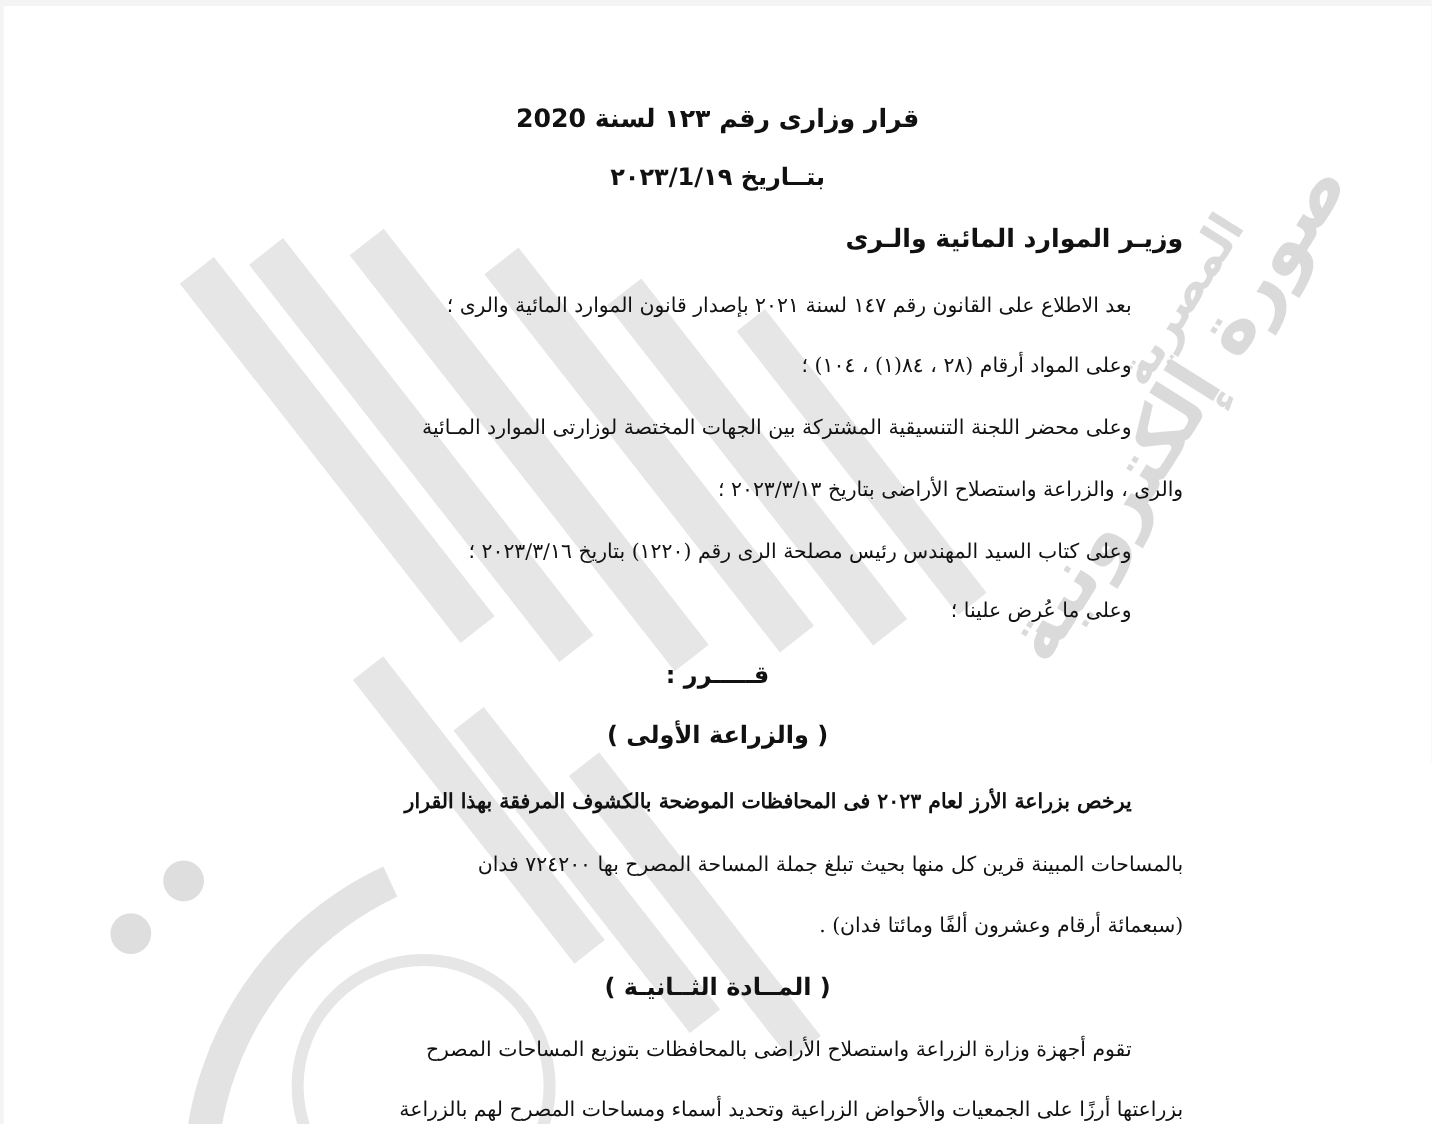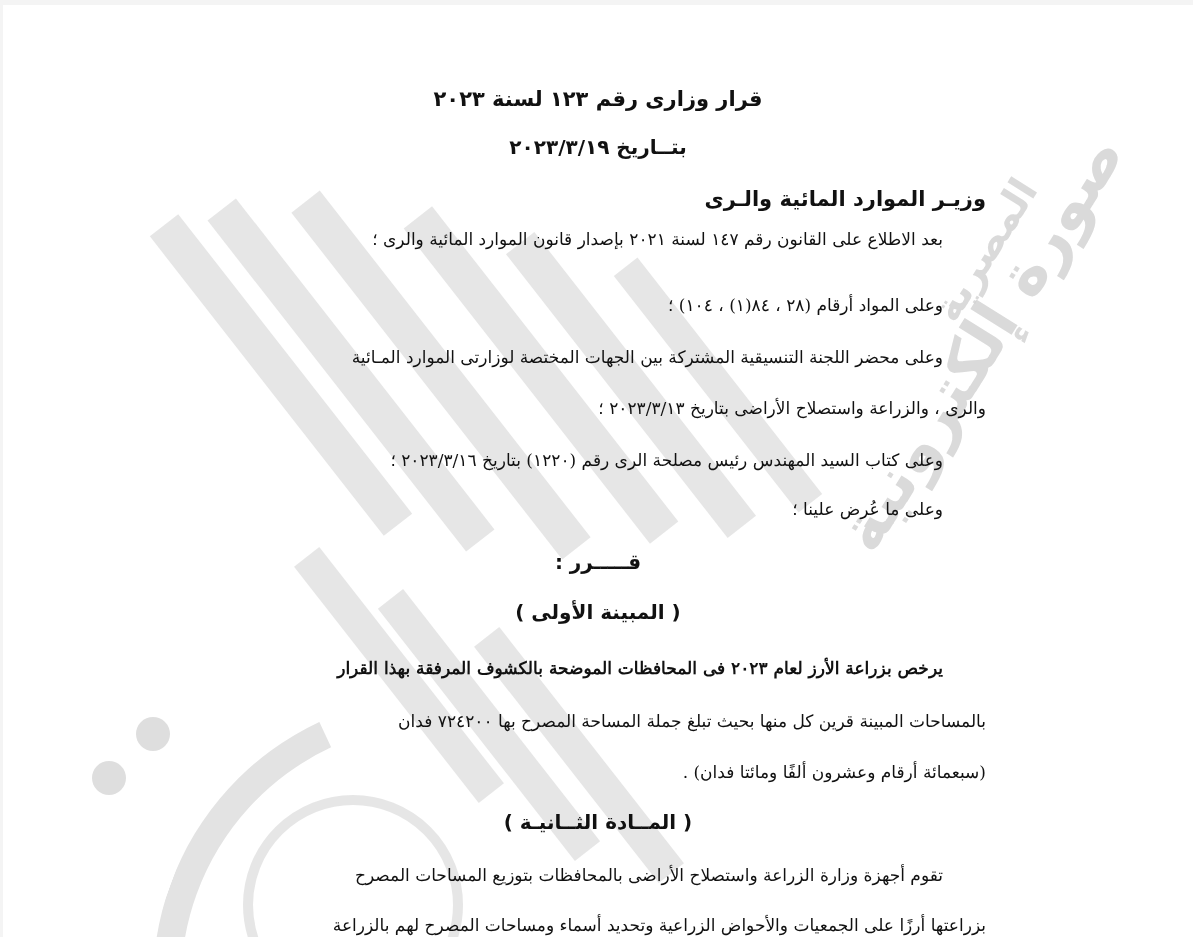--- a/index.html
+++ b/index.html
@@ -130,35 +130,35 @@
     <div class="wm-arc" style="left:150px;top:690px;width:520px;height:520px;transform:rotate(20deg);"></div>
     <div class="wm-dot" style="left:133px;top:712px;width:34px;height:34px;"></div>
     <div class="wm-dot" style="left:89px;top:756px;width:34px;height:34px;"></div>
     <div class="wm-seal" style="left:240px;top:790px;width:200px;height:200px;"></div>
 
     <div class="wm-text" style="left:820px;top:520px;font-size:64px;transform:rotate(-58deg);transform-origin:left top;">صورة إلكترونية</div>
     <div class="wm-text" style="left:920px;top:300px;font-size:40px;transform:rotate(-58deg);transform-origin:left top;">المصرية</div>
   </div>
 
   <div class="content">
-    <div class="line center subtitle">قرار وزارى رقم ١٢٣ لسنة ٢٠٢٣</div>
-    <div class="line center date">بتــاريخ ٢٠٢٣/٣/١٩</div>
+    <div class="line center subtitle">قرار وزارى رقم ١٢٣ لسنة 2020</div>
+    <div class="line center date">بتــاريخ ٢٠٢٣/1/١٩</div>
 
     <div class="line minister">وزيـر الموارد المائية والـرى</div>
 
-    <div class="line para" style="top:224px;right:250px;">بعد الاطلاع على القانون رقم ١٤٧ لسنة ٢٠٢١ بإصدار قانون الموارد المائية والرى ؛</div>
+    <div class="line para" style="top:240px;right:250px;">بعد الاطلاع على القانون رقم ١٤٧ لسنة ٢٠٢١ بإصدار قانون الموارد المائية والرى ؛</div>
     <div class="line para" style="top:290px;right:250px;">وعلى المواد أرقام (٢٨ ، ٨٤(١) ، ١٠٤) ؛</div>
     <div class="line para" style="top:342px;right:250px;text-align:center;">وعلى محضر اللجنة التنسيقية المشتركة بين الجهات المختصة لوزارتى الموارد المـائية</div>
     <div class="line para" style="top:393px;right:207px;">والرى ، والزراعة واستصلاح الأراضى بتاريخ ٢٠٢٣/٣/١٣ ؛</div>
     <div class="line para" style="top:445px;right:250px;">وعلى كتاب السيد المهندس رئيس مصلحة الرى رقم (١٢٢٠) بتاريخ ٢٠٢٣/٣/١٦ ؛</div>
     <div class="line para" style="top:494px;right:250px;">وعلى ما عُرض علينا ؛</div>
 
     <div class="line center heading" style="top:545px;">قـــــرر :</div>
 
-    <div class="line center heading" style="top:595px;">( المبينة الأولى )</div>
+    <div class="line center heading" style="top:595px;">( والزراعة الأولى )</div>
     <div class="line para" style="top:653px;right:250px;font-weight:bold;">يرخص بزراعة الأرز لعام ٢٠٢٣ فى المحافظات الموضحة بالكشوف المرفقة بهذا القرار</div>
     <div class="line para" style="top:706px;right:207px;">بالمساحات المبينة قرين كل منها بحيث تبلغ جملة المساحة المصرح بها ٧٢٤٢٠٠ فدان</div>
     <div class="line para" style="top:757px;right:207px;">(سبعمائة أرقام وعشرون ألفًا ومائتا فدان) .</div>
 
     <div class="line para" style="top:860px;right:250px;">تقوم أجهزة وزارة الزراعة واستصلاح الأراضى بالمحافظات بتوزيع المساحات المصرح</div>
     <div class="line center heading" style="top:805px;">( المــادة الثــانيـة )</div>
     <div class="line para" style="top:910px;right:207px;">بزراعتها أرزًا على الجمعيات والأحواض الزراعية وتحديد أسماء ومساحات المصرح لهم بالزراعة</div>
   </div>
 </div>
 

